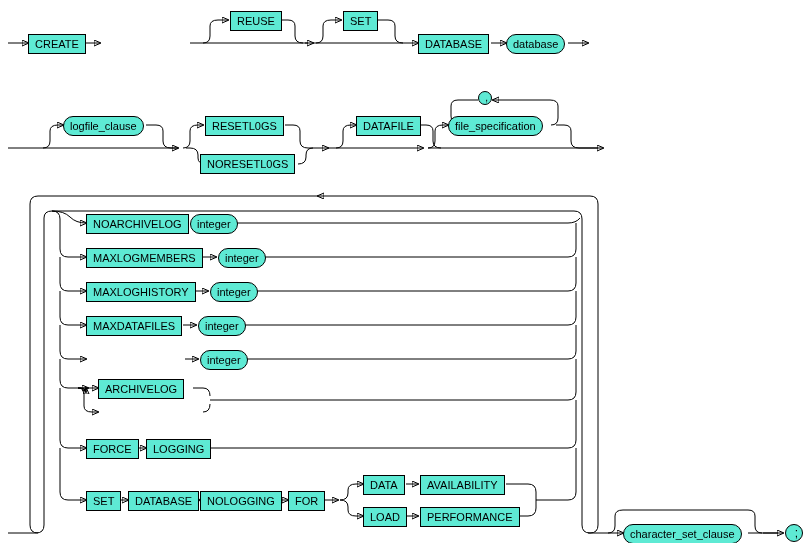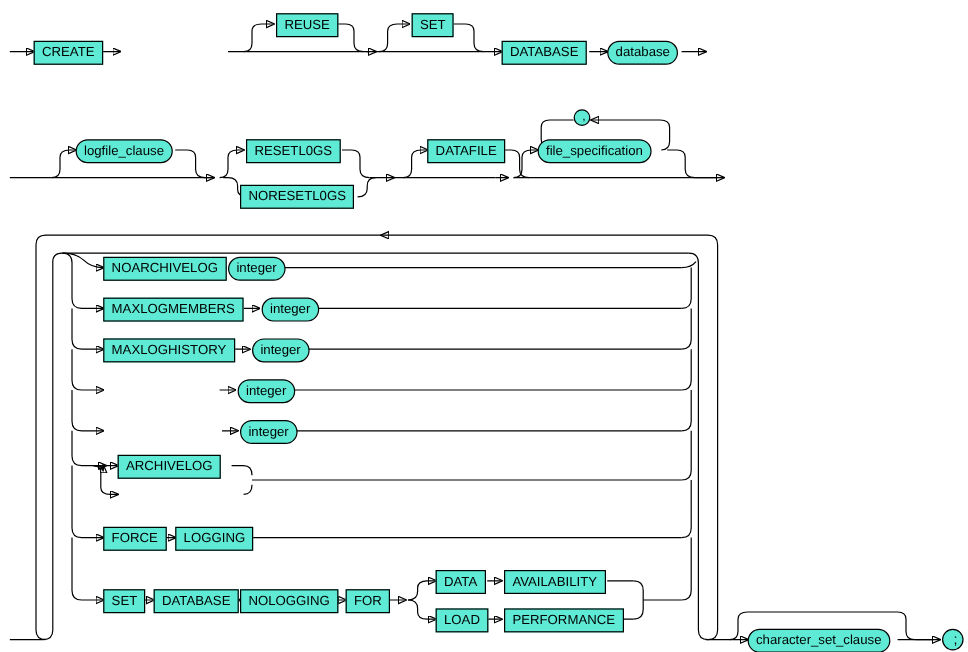--- a/index.html
+++ b/index.html
@@ -185,20 +185,21 @@
 
 <div class="box" style="left:78px; top:206px">NOARCHIVELOG</div>
 <div class="box term" style="left:182px; top:206px">integer</div>
 
 <div class="box" style="left:78px; top:240px">MAXLOGMEMBERS</div>
 <div class="box term" style="left:210px; top:240px">integer</div>
 
 <div class="box" style="left:78px; top:274px">MAXLOGHISTORY</div>
 <div class="box term" style="left:202px; top:274px">integer</div>
 
+<div class="box" style="left:78px; top:308px">MAXDATAFILES</div>
 <div class="box term" style="left:190px; top:308px">integer</div>
 
 <div class="box term" style="left:192px; top:342px">integer</div>
 
 <div class="box" style="left:90px; top:371px">ARCHIVELOG</div>
 
 <div class="box" style="left:78px; top:431px">FORCE</div>
 <div class="box" style="left:138px; top:431px">LOGGING</div>
 
 <div class="box" style="left:78px; top:483px">SET</div>

